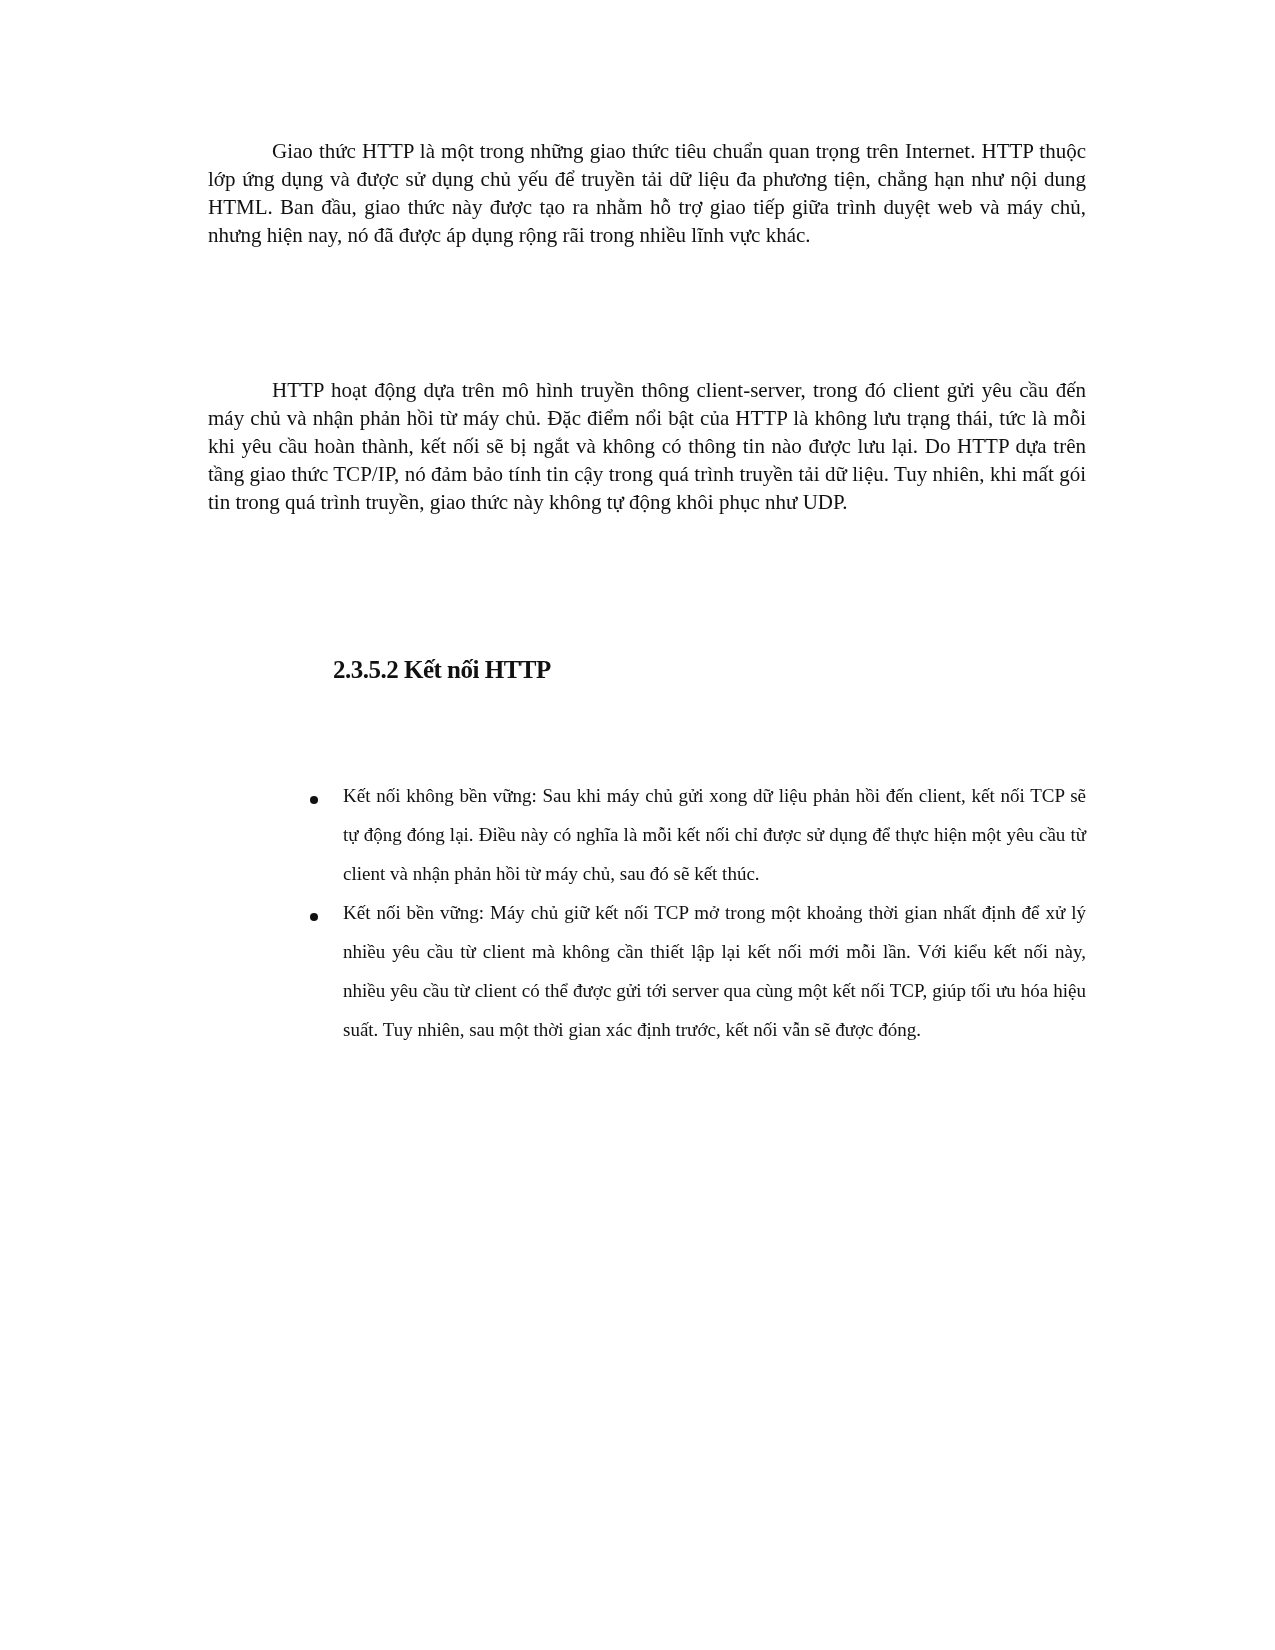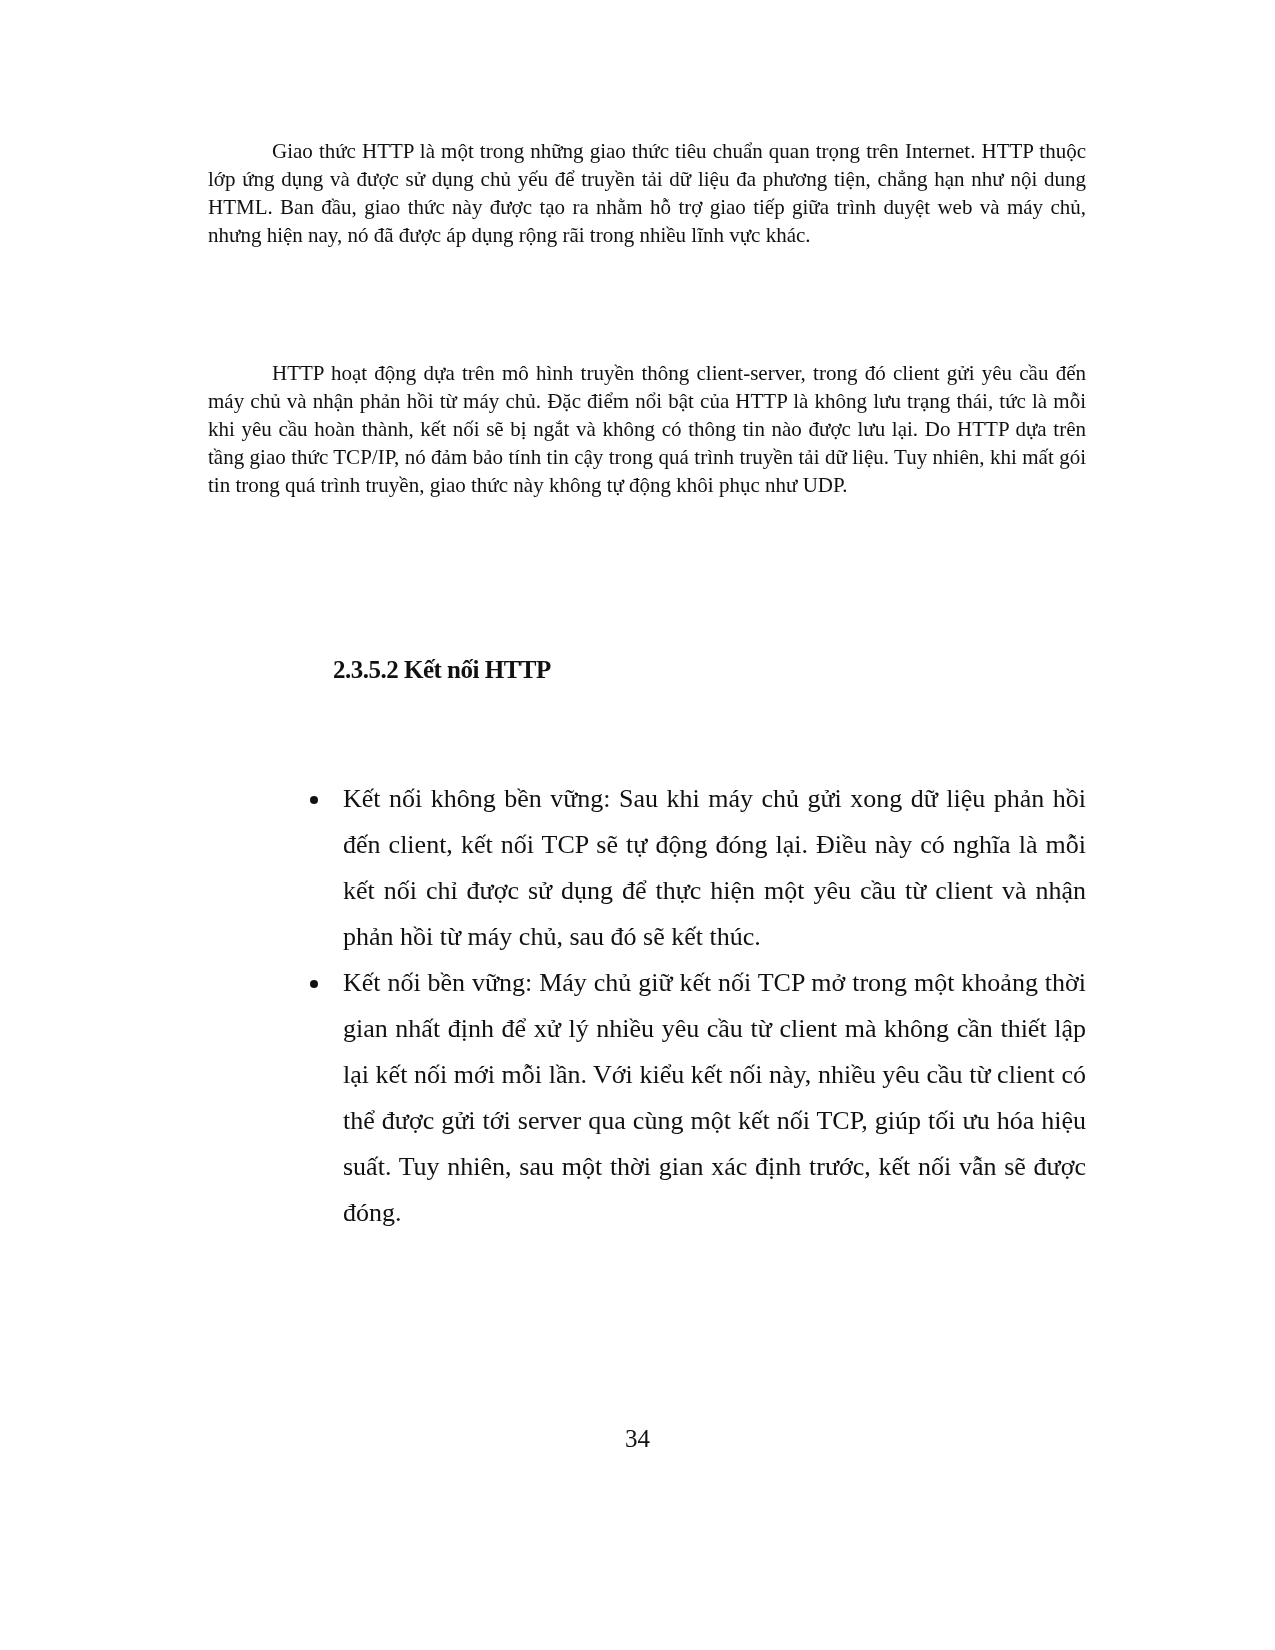--- a/index.html
+++ b/index.html
@@ -2,40 +2,39 @@
 <html><head>
 <meta charset="utf-8">
 <style>
   html, body { margin: 0; padding: 0; background: #ffffff; }
   body { width: 1275px; height: 1650px; position: relative; overflow: hidden;
          font-family: "Liberation Serif", "DejaVu Serif", serif; color: #111; }
   .page { position: absolute; left: 0; top: 0; width: 1275px; height: 1650px; }
   .para { position: absolute; left: 208px; width: 878px; font-size: 21px; line-height: 28px;
           text-align: justify; text-indent: 64px; margin: 0; }
   .p1 { top: 137px; }
-  .p2 { top: 359px; }
+  .p2 { top: 376px; }
   .heading { position: absolute; left: 333px; top: 656px; font-size: 25px; font-weight: bold;
              margin: 0; letter-spacing: -0.5px; }
   .intro { position: absolute; left: 402px; top: 716px; font-size: 25px; margin: 0; letter-spacing: -0.6px; }
   .list { position: absolute; left: 307px; top: 776px; width: 779px; margin: 0; padding: 0; list-style: none; }
-  .list li { position: relative; padding-left: 36px; font-size: 26px; line-height: 46px; text-align: justify; }
+  .list li { position: relative; padding-left: 36px; font-size: 19px; line-height: 39px; text-align: justify; }
   .bullet { position: absolute; left: 3px; top: 20px; width: 8px; height: 8px; border-radius: 50%; background: #111; }
   .pagenum { position: absolute; left: 0; width: 1275px; top: 1425px; text-align: center; font-size: 25px; margin: 0; }
 </style>
 </head>
 <body>
 
 <div class="page">
   <p class="para p1">Giao thức HTTP là một trong những giao thức tiêu chuẩn quan trọng trên Internet. HTTP thuộc lớp ứng dụng và được sử dụng chủ yếu để truyền tải dữ liệu đa phương tiện, chẳng hạn như nội dung HTML. Ban đầu, giao thức này được tạo ra nhằm hỗ trợ giao tiếp giữa trình duyệt web và máy chủ, nhưng hiện nay, nó đã được áp dụng rộng rãi trong nhiều lĩnh vực khác.</p>
   <p class="para p2">HTTP hoạt động dựa trên mô hình truyền thông client-server, trong đó client gửi yêu cầu đến máy chủ và nhận phản hồi từ máy chủ. Đặc điểm nổi bật của HTTP là không lưu trạng thái, tức là mỗi khi yêu cầu hoàn thành, kết nối sẽ bị ngắt và không có thông tin nào được lưu lại. Do HTTP dựa trên tầng giao thức TCP/IP, nó đảm bảo tính tin cậy trong quá trình truyền tải dữ liệu. Tuy nhiên, khi mất gói tin trong quá trình truyền, giao thức này không tự động khôi phục như UDP.</p>
   <h3 class="heading">2.3.5.2  Kết nối HTTP</h3>
   <ul class="list">
     <li>
       <span class="bullet"></span>
       <span>Kết nối không bền vững: Sau khi máy chủ gửi xong dữ liệu phản hồi đến client, kết nối TCP sẽ tự động đóng lại. Điều này có nghĩa là mỗi kết nối chỉ được sử dụng để thực hiện một yêu cầu từ client và nhận phản hồi từ máy chủ, sau đó sẽ kết thúc.</span>
     </li>
     <li>
       <span class="bullet"></span>
       <span>Kết nối bền vững: Máy chủ giữ kết nối TCP mở trong một khoảng thời gian nhất định để xử lý nhiều yêu cầu từ client mà không cần thiết lập lại kết nối mới mỗi lần. Với kiểu kết nối này, nhiều yêu cầu từ client có thể được gửi tới server qua cùng một kết nối TCP, giúp tối ưu hóa hiệu suất. Tuy nhiên, sau một thời gian xác định trước, kết nối vẫn sẽ được đóng.</span>
     </li>
   </ul>
-  <p class="pagenum">34</p>
 </div>
 
 </body></html>

